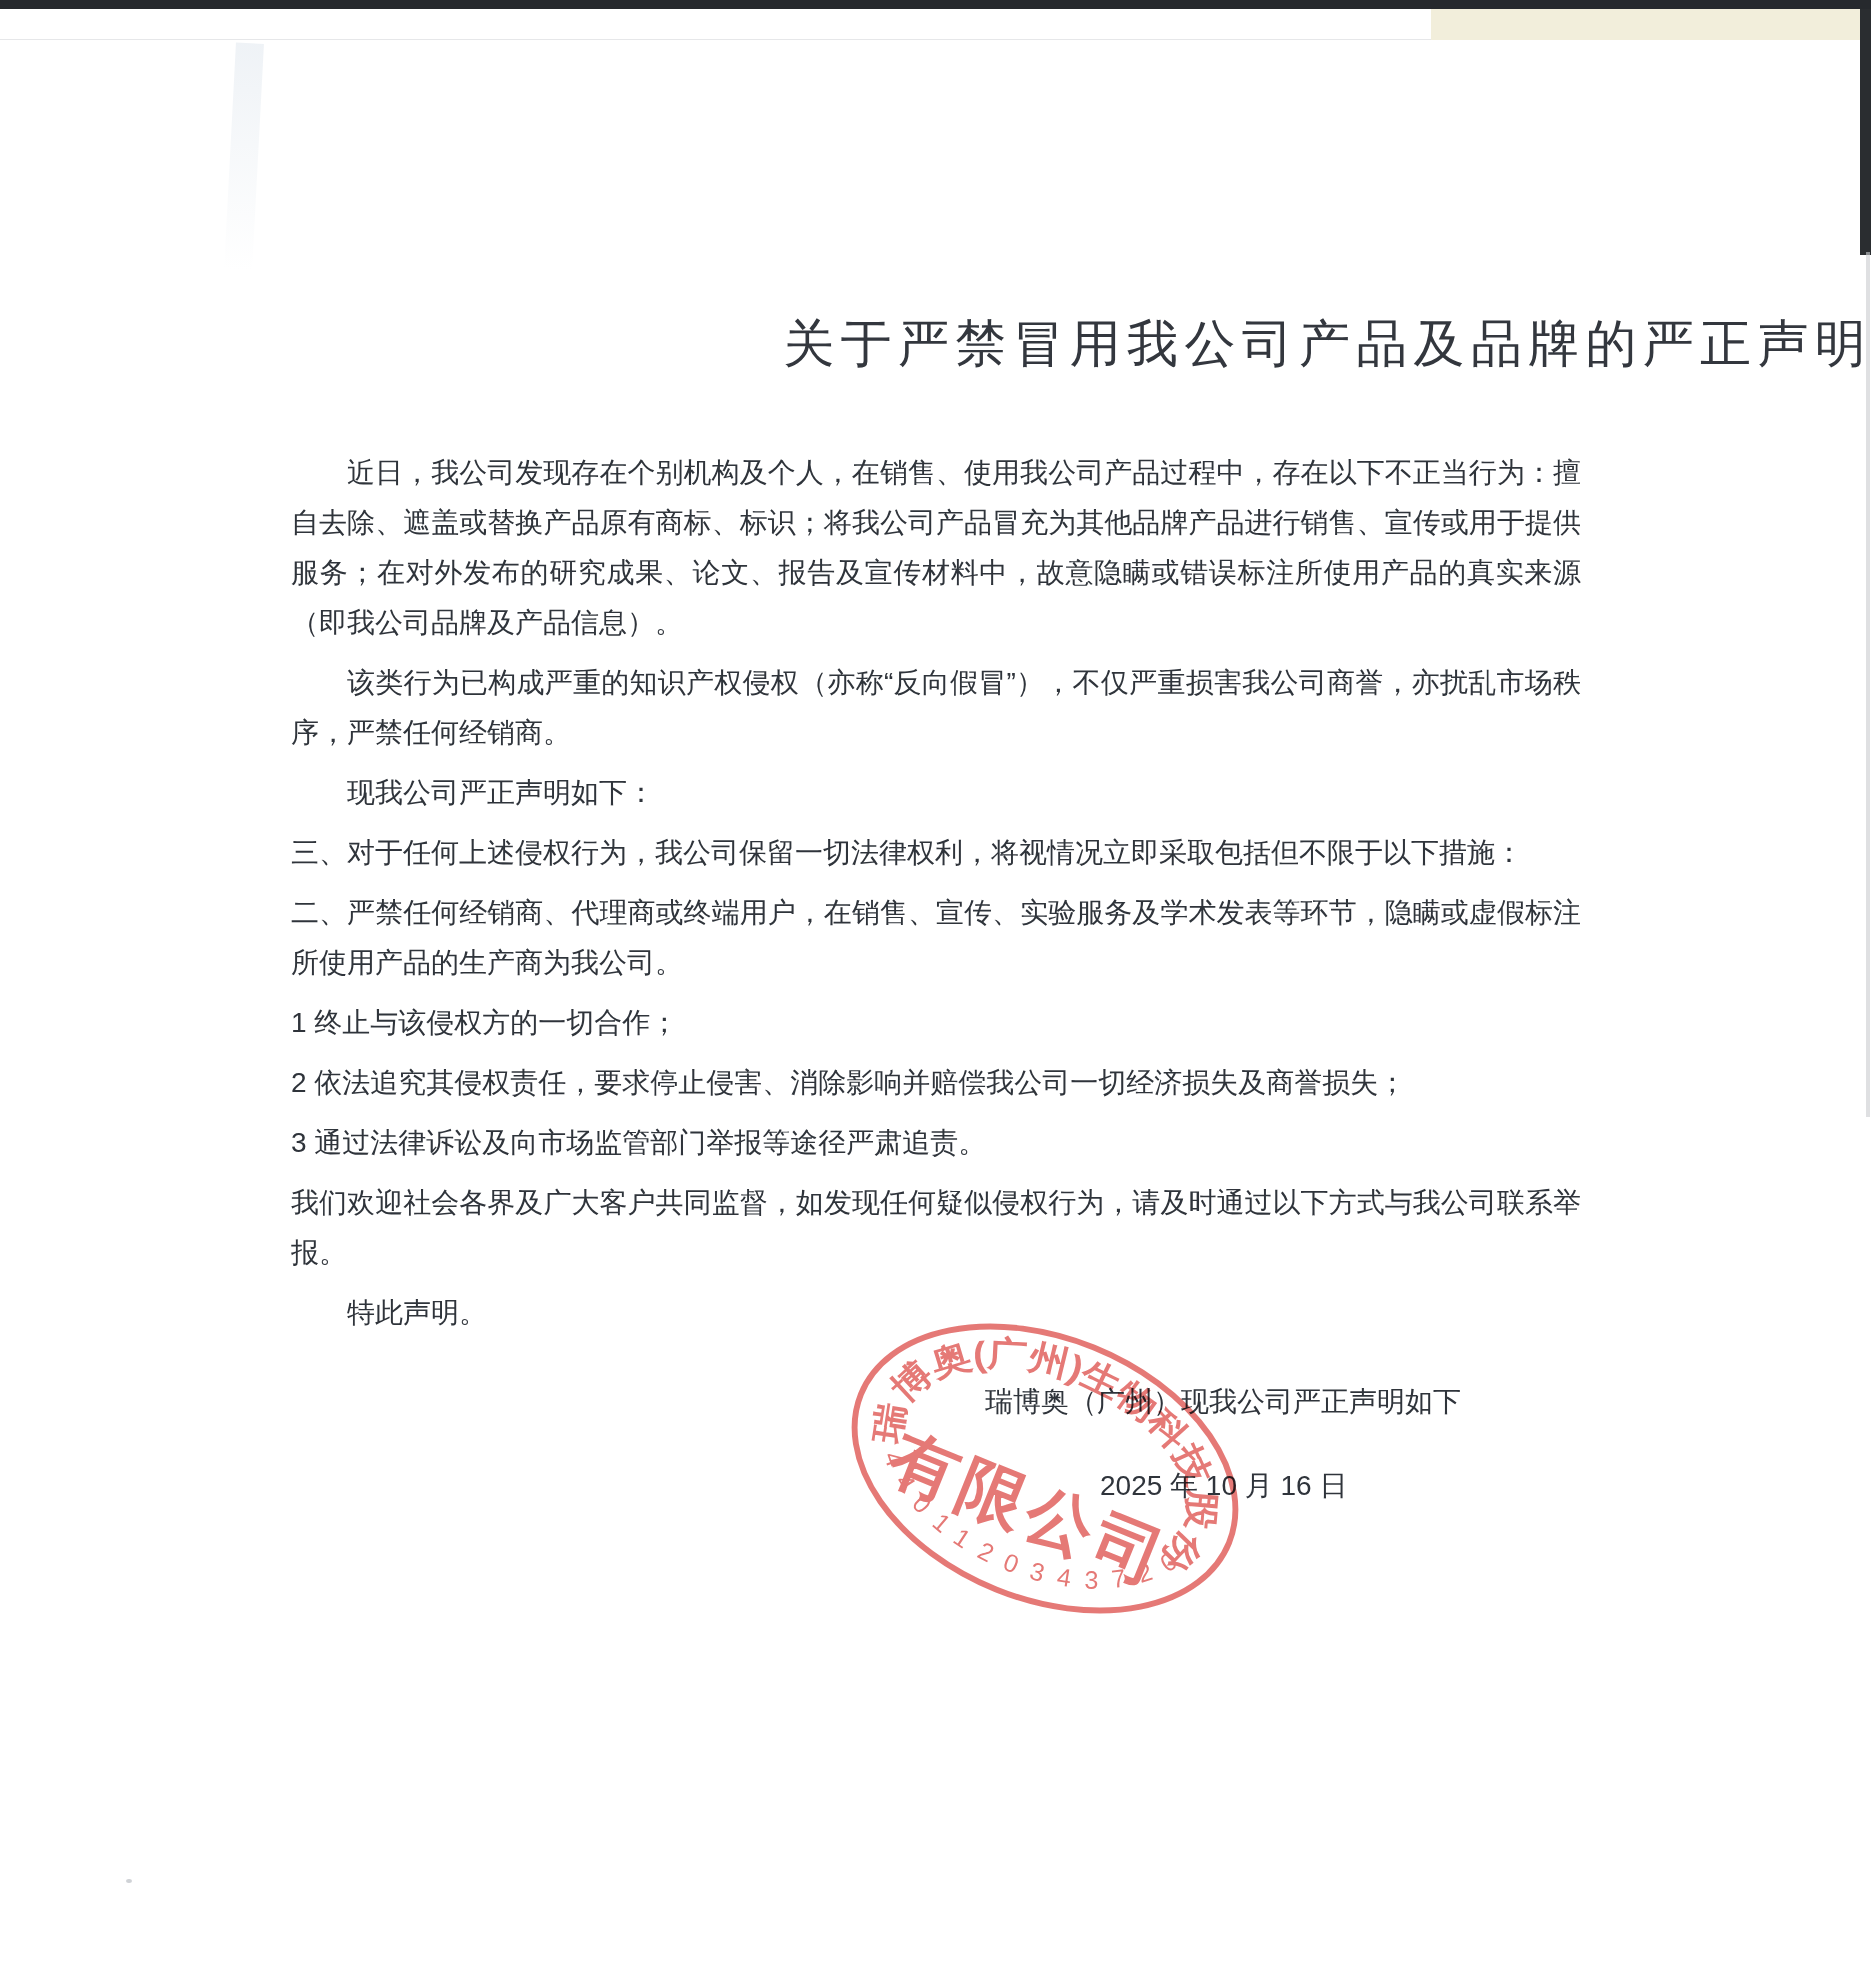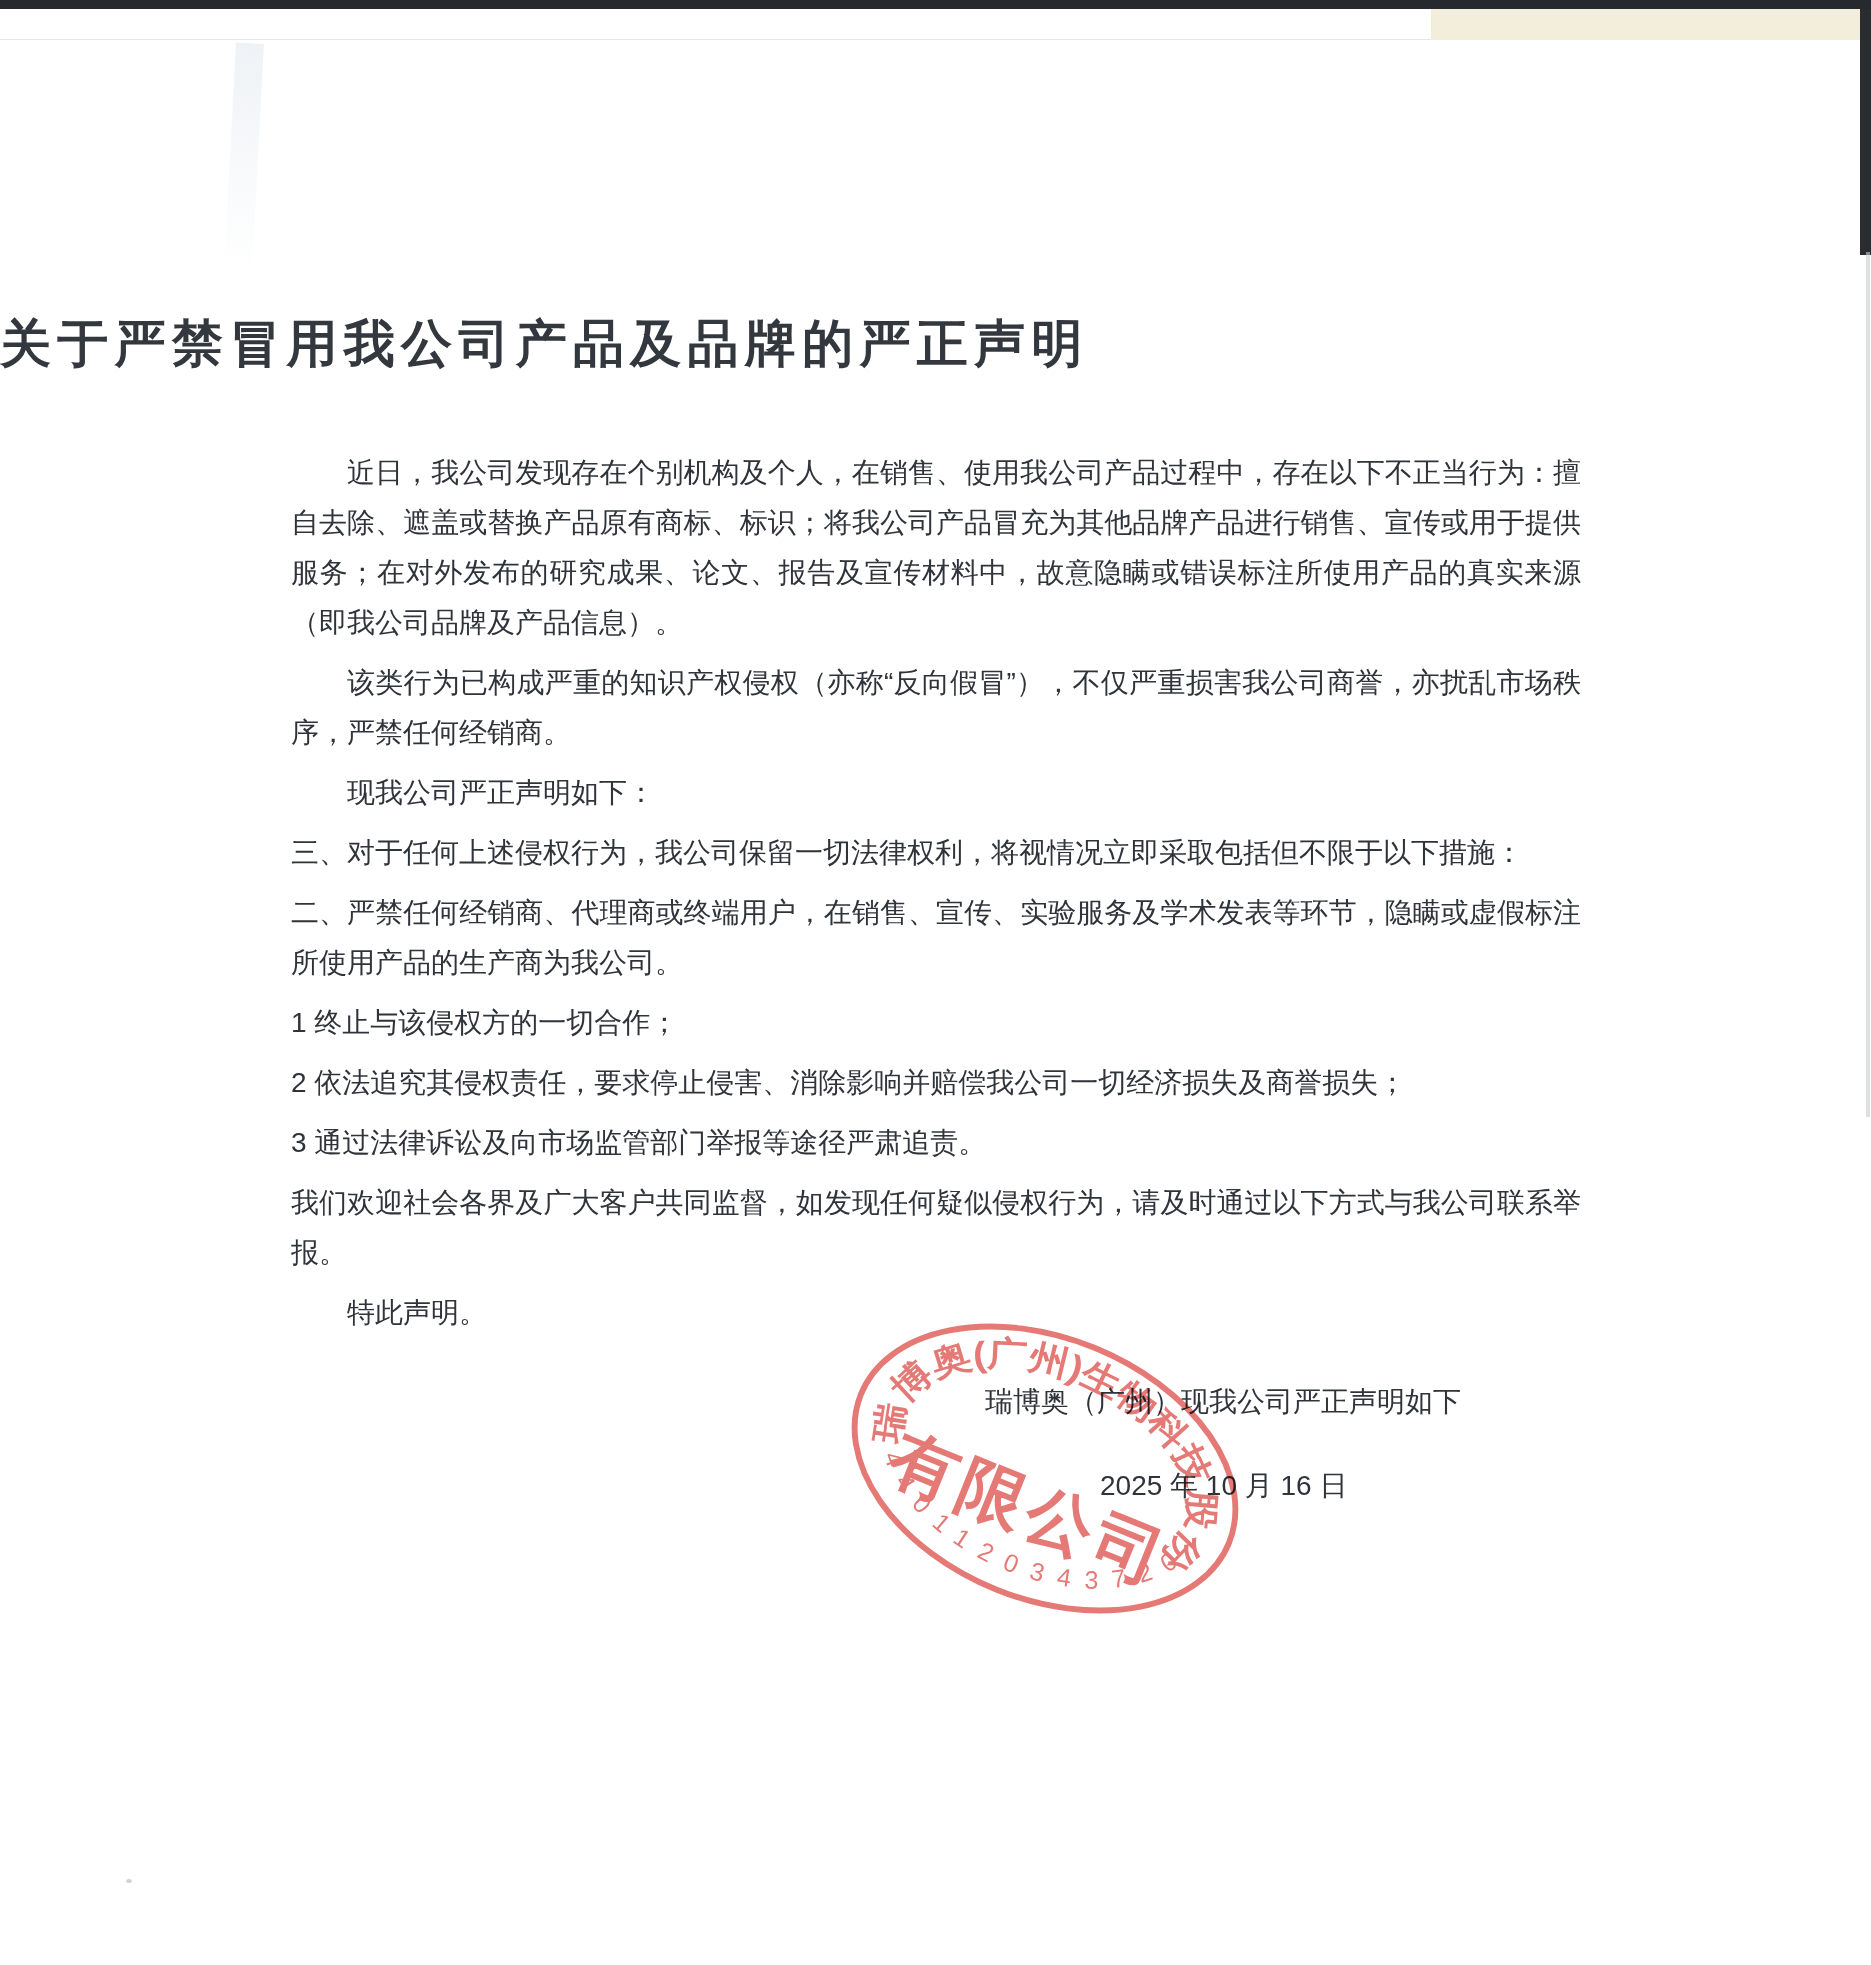--- a/index.html
+++ b/index.html
@@ -18,21 +18,21 @@
   .scan-right-dark { position: absolute; left: 1860px; top: 3.1px; width: 11.8px; height: 252px; background: #2a2d30; border-radius: 0 8.6px 0 0; z-index: 4; }
   .scan-right-faint { position: absolute; left: 1866px; top: 252px; width: 3.5px; height: 865px; background: #c9ccce; opacity: .6; z-index: 4; }
   .scan-paper-edge { position: absolute; left: 0; top: 39px; width: 1872px; height: 1.2px; background: #e6e7e9; z-index: 2; }
   .scan-streak { position: absolute; left: 230px; top: 43px; width: 27.5px; height: 228px;
     background: linear-gradient(rgba(190,205,220,.25), rgba(190,205,220,0)); transform: rotate(3deg); z-index: 1; }
   .scan-speck-1 { position: absolute; left: 126px; top: 1879px; width: 5.5px; height: 3.9px; background: #cfd2d6; border-radius: 50%; z-index: 1; }
 
   
   .doc-title {
     position: absolute; left: 0; top: 310px; width: 100%;
-    text-align: left; font-size: 51px; font-weight: 700;
+    text-align: right; font-size: 51px; font-weight: 400;
     letter-spacing: 6.3px; color: #33373e; z-index: 10;
   }
   .text-column {
     position: absolute; left: 281px; top: 438px; width: 1310px;
     font-size: 28px; line-height: 50px; text-align: justify;
     color: #2f343b; z-index: 10;
   }
   .text-column p.para { margin: 10px; padding: 0; }
   .para.indent { text-indent: 2em; }
   .para.flush  { text-indent: 0; }

